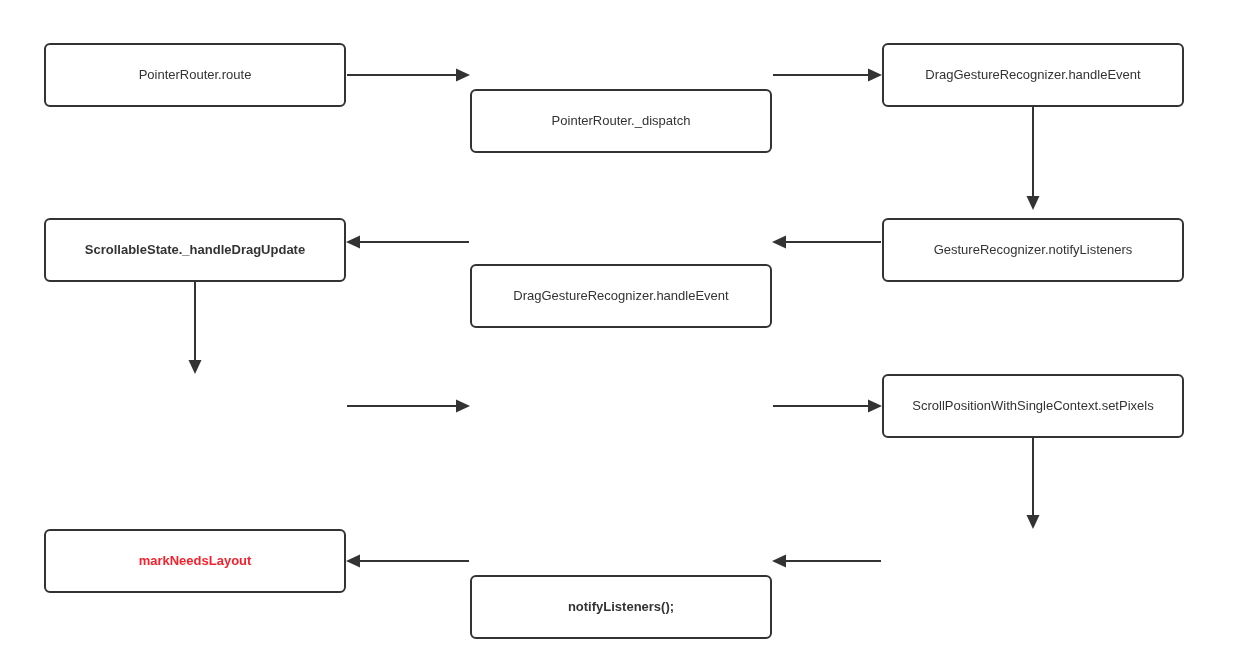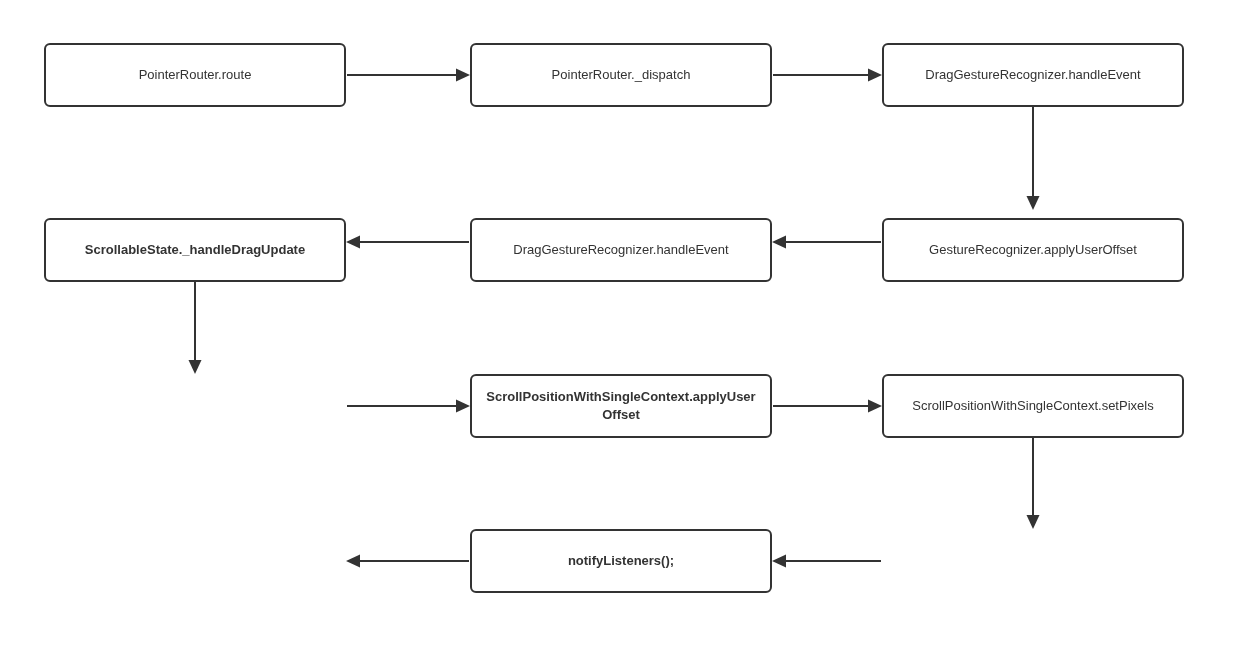--- a/index.html
+++ b/index.html
@@ -35,21 +35,21 @@
     word-break: break-word;
     z-index: 2;
   }
   .node.bold { font-weight: bold; }
   .node.red  { color: var(--highlight, #f5222d); font-weight: bold; }
   .r1 { top: 43px; }
   .r2 { top: 218px; }
   .r3 { top: 374px; }
   .r4 { top: 529px; }
   .c1 { left: 44px; }
-  .c2 { left: 470px; }
+  .c2 { left: 470px; margin-top: 46px; }
   .c3 { left: 882px; }
   svg.wires {
     position: absolute;
     top: 0; left: 0;
     width: 1240px;
     height: 650px;
     z-index: 1;
     pointer-events: none;
   }
   svg.wires line    { stroke: var(--arrow, #333333); stroke-width: 2; }
@@ -58,23 +58,23 @@
 </head>
 <body>
 
 <div class="canvas">
 
   <div class="node r1 c1">PointerRouter.route</div>
   <div class="node r1 c2">PointerRouter._dispatch</div>
   <div class="node r1 c3">DragGestureRecognizer.handleEvent</div>
   <div class="node r2 c1 bold">ScrollableState._handleDragUpdate</div>
   <div class="node r2 c2">DragGestureRecognizer.handleEvent</div>
-  <div class="node r2 c3">GestureRecognizer.applyUserOffset</div>
-  <div class="node r3 c2 bold">ScrollPositionWithSingleContext.applyUserOffset</div>
+  <div class="node r2 c3">GestureRecognizer.notifyListeners</div>
   <div class="node r3 c3">ScrollPositionWithSingleContext.setPixels</div>
+  <div class="node r4 c1 bold red">markNeedsLayout</div>
   <div class="node r4 c2 bold">notifyListeners();</div>
 
   <svg class="wires" viewBox="0 0 1240 650">
 
     <g>
       <line x1="347" y1="75" x2="457" y2="75"></line>
       <polygon points="470,75 456,68.5 456,81.5"></polygon>
     </g>
     <g>
       <line x1="773" y1="75" x2="869" y2="75"></line>

